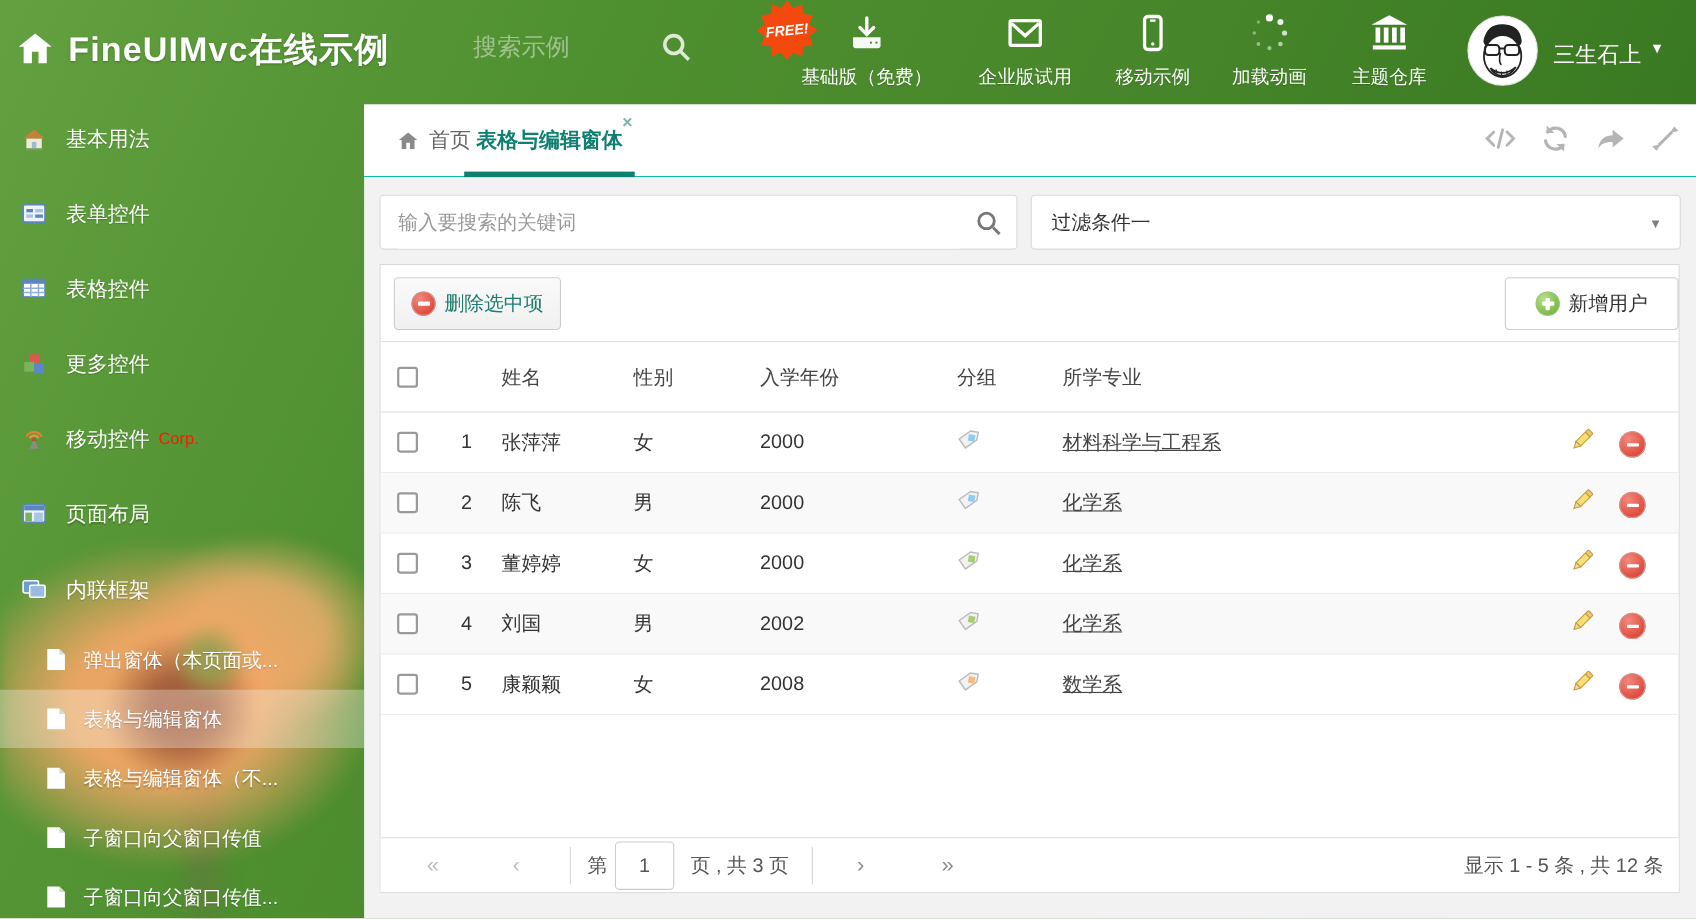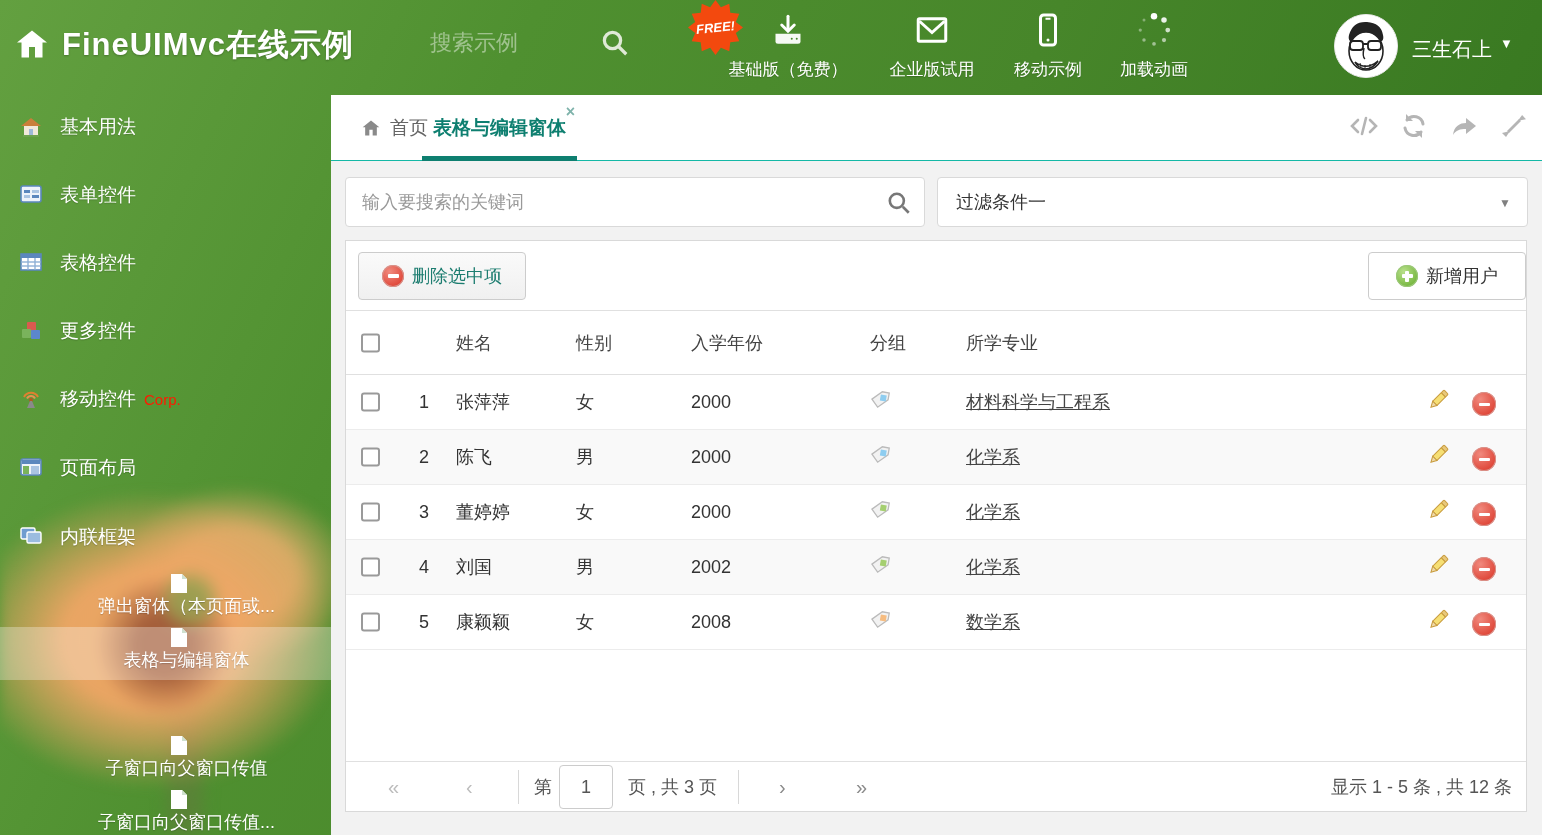--- a/index.html
+++ b/index.html
@@ -40,21 +40,21 @@
   .user-caret { position:absolute; left:1500px; top:36px; font-size:13px; color:#fff; }
 
   
   .sidebar { position:absolute; left:0; top:95px; width:331px; height:740px; color:#fff; }
   .side-item { position:absolute; left:0; width:364px; height:48px; display:flex; align-items:center;
                padding-left:20px; cursor:pointer; font-size:19px; text-shadow:0 1px 1px rgba(0,0,0,.2); }
   .side-item .sicon { width:22px; height:20px; margin-right:18px; flex:none; }
   .side-item .arrow { position:absolute; right:18px; font-size:13px; }
   .corp-badge { color:#ff1a00; font-size:15px; margin-left:8px; text-shadow:none; }
   .sub-item { position:absolute; left:0; width:331px; height:53px; display:flex; align-items:center;
-              padding-left:42px; cursor:pointer; font-size:18px; text-shadow:0 1px 1px rgba(0,0,0,.2);flex-direction:column; }
+              padding-left:42px; cursor:pointer; font-size:18px; text-shadow:0 1px 1px rgba(0,0,0,.2); }
   .sub-item .ficon { width:18px; height:21px; margin-right:16px; flex:none; }
   .sub-item.selected { background:rgba(255,255,255,.30); }
 
   
   .main { position:absolute; left:331px; top:95px; width:1211px; height:740px; background:#f2f2f2; }
   .tabbar { position:absolute; left:0; top:0; width:1211px; height:66px; background:#fff; border-bottom:1px solid #14b8a6; }
   .tab-home { position:absolute; left:20px; top:0; height:66px; display:flex; align-items:center; gap:9px;
               color:#666; font-size:19px; cursor:pointer; padding:0 10px; }
   .tab-active { position:absolute; left:91px; top:0; width:155px; height:66px; display:flex; align-items:center;
                 justify-content:center; color:#0e7f70; font-size:19px; font-weight:bold; cursor:pointer; }
@@ -72,21 +72,21 @@
   .filter-select { position:absolute; left:606px; top:82px; width:591px; height:50px; background:#fff;
                    border:1px solid #d9d9d9; border-radius:4px; display:flex; align-items:center;
                    padding:0 18px; font-size:18px; color:#333; cursor:pointer; }
   .filter-select .caret { position:absolute; right:16px; top:18px; color:#808080; font-size:12px; }
 
   .panel { position:absolute; left:14px; top:145px; width:1182px; height:572px; background:#fff;
            border:1px solid #d9d9d9; }
   .g-toolbar { position:absolute; left:0; top:0; width:100%; height:70px; border-bottom:1px solid #e0e0e0; }
   .btn { position:absolute; top:11px; height:48px; border:1px solid #ccc; border-radius:4px; display:flex;
          align-items:center; justify-content:center; gap:8px; font-size:18px; cursor:pointer; }
-  .btn-del { left:12px; width:168px; background:linear-gradient(#fafafa,#f0f0f0); color:#1d7d70; }
+  .btn-del { left:12px; width:152px; background:linear-gradient(#fafafa,#f0f0f0); color:#1d7d70; }
   .btn-add { left:1022px; width:158px; background:#fff; color:#333; }
   .circle-ic { width:22px; height:22px; border-radius:50%; display:inline-flex; align-items:center; justify-content:center; flex:none; }
   .ic-red { background:radial-gradient(circle at 35% 30%, #f08a7e, #e04a3c 70%, #c43427); box-shadow:0 0 0 1px #d8948c inset; }
   .ic-red::after { content:""; width:11px; height:3.5px; background:#fff; border-radius:1px; }
   .ic-green { background:radial-gradient(circle at 35% 30%, #b8e08a, #7ab944 70%, #5f9e2e); box-shadow:0 0 0 1px #9cc87a inset; }
   .ic-green::before { content:""; position:absolute; width:11px; height:3.5px; background:#fff; border-radius:1px; }
   .ic-green::after { content:""; width:3.5px; height:11px; background:#fff; border-radius:1px; }
 
   .g-header { position:absolute; left:0; top:70px; width:100%; height:64px; border-bottom:1px solid #e0e0e0;
               font-size:18px; color:#444; }
@@ -176,20 +176,33 @@
             <circle cx="27" cy="16" r="1.9" opacity=".75"></circle>
             <circle cx="24" cy="24" r="1.7" opacity=".6"></circle>
             <circle cx="16" cy="27" r="1.5" opacity=".5"></circle>
             <circle cx="8" cy="24" r="1.4" opacity=".45"></circle>
             <circle cx="5" cy="16" r="1.3" opacity=".4"></circle>
             <circle cx="8" cy="8" r="1.2" opacity=".35"></circle>
           </svg>
       </span>
       <span class="nlabel">加载动画</span>
     </div>
+    <div class="nav-item" style="left:1188px">
+      <span class="nicon">
+        <svg width="40" height="40" viewBox="0 0 32 32" fill="#fff">
+            <polygon points="16 3 29 10 3 10"></polygon>
+            <rect x="6" y="12" width="3.4" height="11"></rect>
+            <rect x="12" y="12" width="3.4" height="11"></rect>
+            <rect x="18" y="12" width="3.4" height="11"></rect>
+            <rect x="24" y="12" width="3.4" height="11"></rect>
+            <rect x="4" y="25" width="24" height="3"></rect>
+          </svg>
+      </span>
+      <span class="nlabel">主题仓库</span>
+    </div>
 
     <div class="avatar">
       <svg width="62" height="62" viewBox="0 0 62 62">
         <circle cx="31" cy="31" r="31" fill="#fff"></circle>
         <path d="M14 20 Q18 6 32 7 Q46 8 48 20 Q49 24 47 26 L15 26 Q13 24 14 20Z" fill="#222"></path>
         <ellipse cx="31" cy="36" rx="17" ry="19" fill="#fff" stroke="#222" stroke-width="1.6"></ellipse>
         <rect x="15" y="26" width="13" height="9" rx="3" fill="none" stroke="#222" stroke-width="1.8"></rect>
         <rect x="33" y="26" width="13" height="9" rx="3" fill="none" stroke="#222" stroke-width="1.8"></rect>
         <line x1="28" y1="29" x2="33" y2="29" stroke="#222" stroke-width="1.8"></line>
         <path d="M29 33 Q27 42 30 44" fill="none" stroke="#222" stroke-width="1.5"></path>
@@ -283,20 +296,27 @@
           </svg></span>
       <span>弹出窗体（本页面或...</span>
     </div>
     <div class="sub-item selected" style="top:532px">
       <span class="ficon"><svg width="18" height="21" viewBox="0 0 18 21">
             <path d="M1 1 H12 L17 6 V20 H1 Z" fill="#fff"></path>
             <path d="M12 1 L12 6 H17 Z" fill="#cfe0cf"></path>
           </svg></span>
       <span>表格与编辑窗体</span>
     </div>
+    <div class="sub-item" style="top:586px">
+      <span class="ficon"><svg width="18" height="21" viewBox="0 0 18 21">
+            <path d="M1 1 H12 L17 6 V20 H1 Z" fill="#fff"></path>
+            <path d="M12 1 L12 6 H17 Z" fill="#cfe0cf"></path>
+          </svg></span>
+      <span>表格与编辑窗体（不...</span>
+    </div>
     <div class="sub-item" style="top:640px">
       <span class="ficon"><svg width="18" height="21" viewBox="0 0 18 21">
             <path d="M1 1 H12 L17 6 V20 H1 Z" fill="#fff"></path>
             <path d="M12 1 L12 6 H17 Z" fill="#cfe0cf"></path>
           </svg></span>
       <span>子窗口向父窗口传值</span>
     </div>
     <div class="sub-item" style="top:694px">
       <span class="ficon"><svg width="18" height="21" viewBox="0 0 18 21">
             <path d="M1 1 H12 L17 6 V20 H1 Z" fill="#fff"></path>

